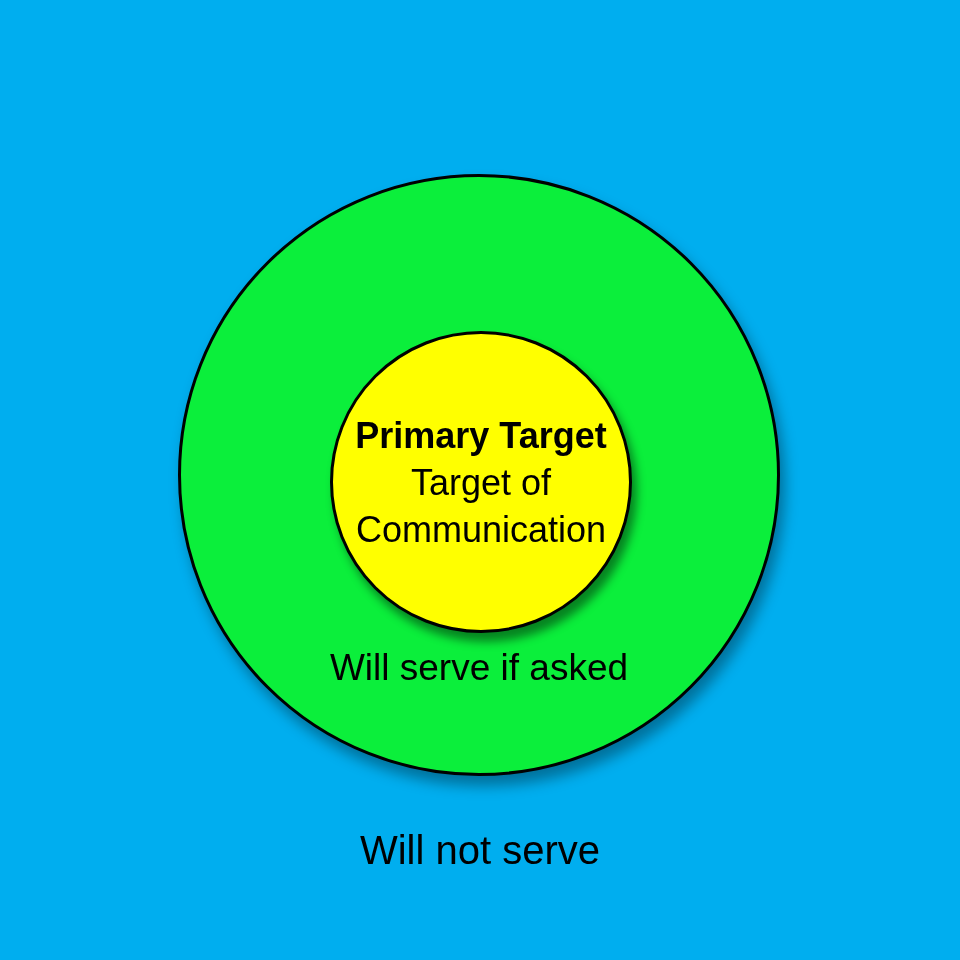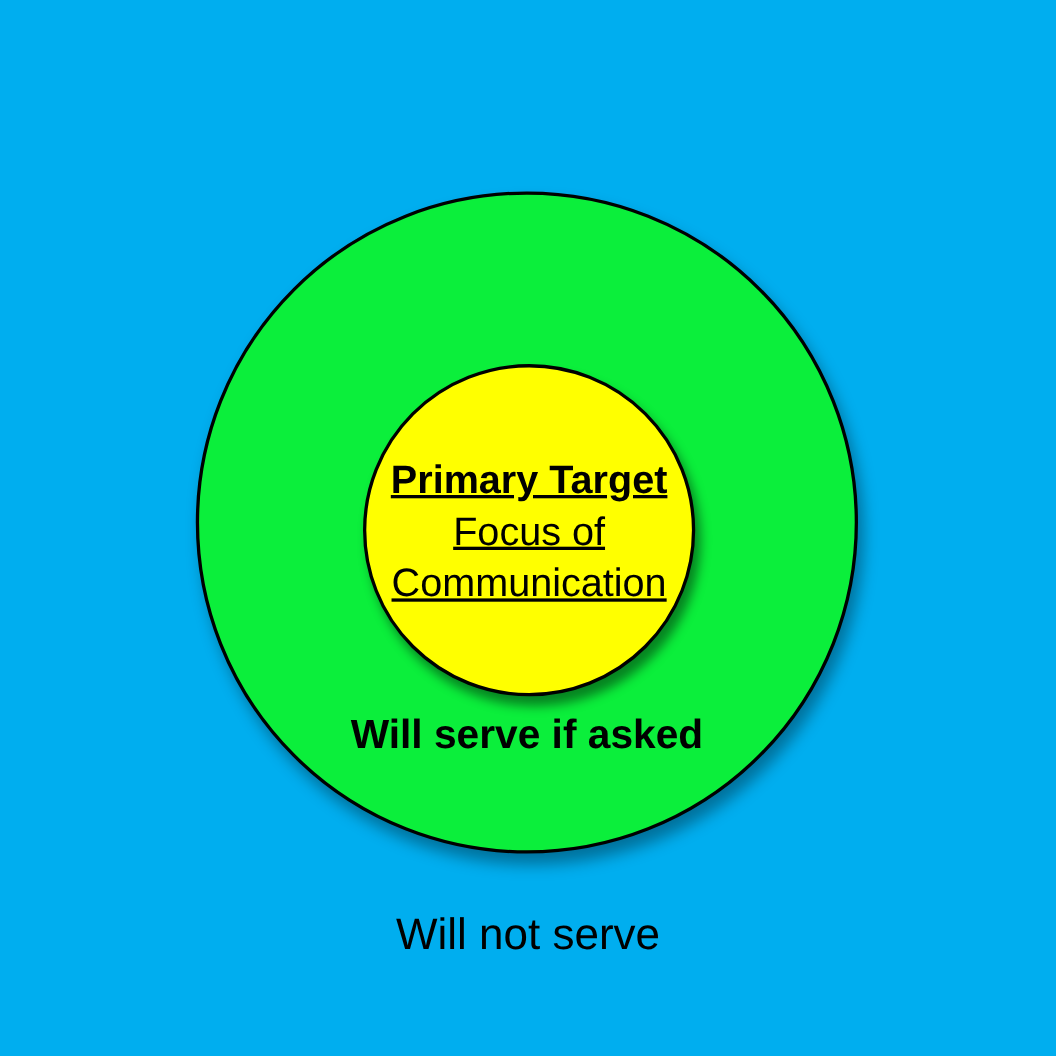--- a/index.html
+++ b/index.html
@@ -32,21 +32,20 @@
   .circle.inner {
     left: 149px;
     top: 154px;
     width: 302px;
     height: 302px;
     background: var(--inner, #FFFF00);
     box-shadow: 5px 9px 10px rgba(0, 0, 0, 0.45);
     display: flex;
     align-items: center;
     justify-content: center;
-    text-decoration: underline;
   }
   .inner-text {
     text-align: center;
     line-height: 47px;
     font-size: 36px;
   }
   .inner-text .heading {
     font-weight: bold;
     white-space: nowrap;
   }
@@ -56,21 +55,21 @@
   .ring-text {
     position: absolute;
     left: 0;
     top: 467px;
     width: 100%;
     text-align: center;
     font-size: 37px;
     line-height: 48px;
   }
   .ring-text .heading {
-    font-weight: bold;
+    font-weight: normal;
     white-space: nowrap;
   }
   .outside-label {
     position: absolute;
     left: 0;
     top: 826px;
     width: 100%;
     text-align: center;
     font-size: 40px;
     line-height: 48px;
@@ -80,21 +79,21 @@
 </head>
 <body>
 
 <div class="stage" style="--bg: #00AEEF; --outer: #0BEF3B; --inner: #FFFF00; --stroke: #000000; --text: #000000;">
 
   <div class="circle outer">
 
     <div class="circle inner">
       <div class="inner-text">
         <div class="heading">Primary Target</div>
-        <div class="body">Focus of Communication</div>
+        <div class="body">Target of Communication</div>
       </div>
     </div>
 
     <div class="ring-text">
       <div class="heading">Will serve if asked</div>
     </div>
 
   </div>
 
   <div class="outside-label">Will not serve</div>

